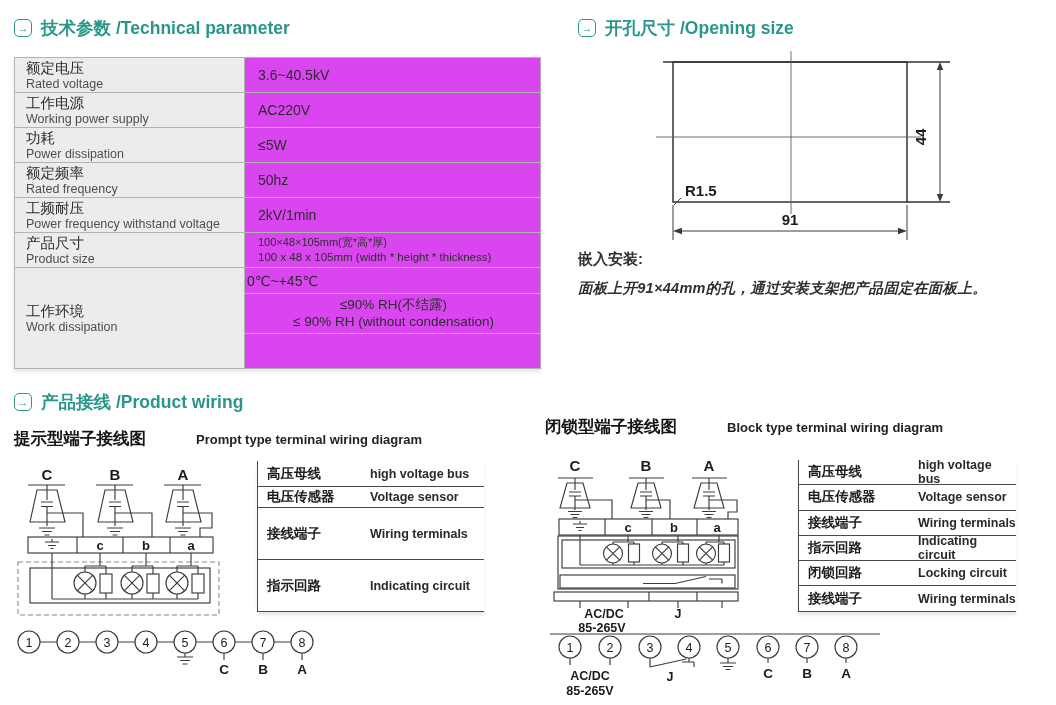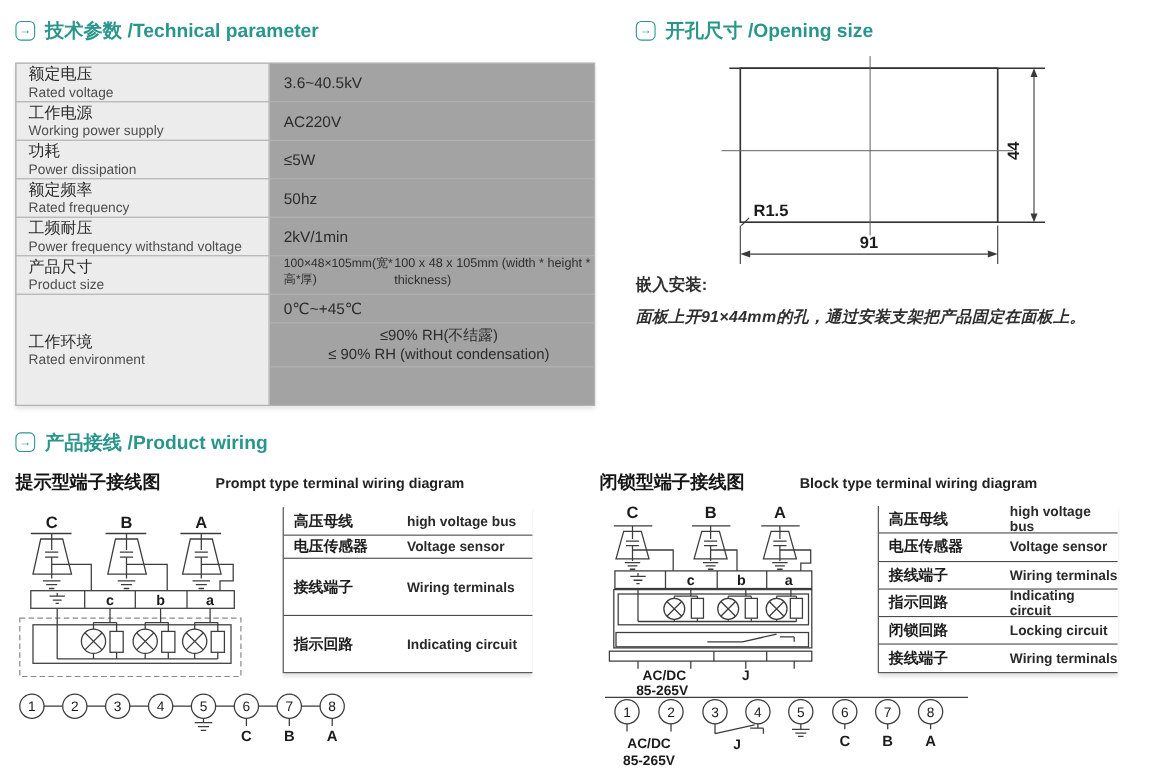--- a/index.html
+++ b/index.html
@@ -17,38 +17,38 @@
     width:16px; height:16px; border:1.7px solid var(--teal); border-radius:5px;
     color:var(--teal); font-size:11px; font-weight:bold;
     display:flex; align-items:center; justify-content:center; flex:0 0 auto;
   }
   .sec-title { font-size:17.5px; font-weight:bold; color:var(--teal); white-space:nowrap; }
   .sec-title .en { margin-left:5px; }
 
   
   .ttable {
     left:14px; top:57px; width:527px; border:1px solid var(--line);
-    box-shadow:0 3px 4px rgba(0,0,0,0.10); box-sizing:border-box; background:#a3a3a3;
+    box-shadow:0 3px 4px rgba(0,0,0,0.10); box-sizing:border-box; background:#d946ef;
   }
   .trow { display:flex; border-bottom:1px solid var(--line); }
   .trow:last-child { border-bottom:none; }
   .tlabel {
     width:230px; flex:0 0 auto; background:#ececec; border-right:1px solid var(--line);
     padding:3px 8px 2px 11px; box-sizing:border-box;
     display:flex; flex-direction:column; justify-content:center;
   }
   .tlabel .zh { font-size:14.5px; color:#2b2b2b; line-height:1.2; }
   .tlabel .en { font-size:12.5px; color:#4e4e4e; line-height:1.15; }
   .tval { flex:1; display:flex; align-items:center; padding-left:13px; font-size:14px; color:#2b2b2b; }
   .r-std { height:34px; }
-  .tval-lines { flex:1; display:flex; flex-direction:row; justify-content:center; padding-left:13px; }
+  .tval-lines { flex:1; display:flex; flex-direction:column; justify-content:center; padding-left:13px; }
   .tval-lines .small1 { font-size:11px; line-height:1.3; }
   .tval-lines .small2 { font-size:11.5px; line-height:1.3; }
   .tval-stack { flex:1; display:flex; flex-direction:column; }
-  .sub { display:flex; flex-direction:column; justify-content:center; padding-left:13px; font-size:14px; color:#2b2b2b; box-sizing:border-box; }
+  .sub { display:flex; flex-direction:column; justify-content:center; padding-left:2px; font-size:14px; color:#2b2b2b; box-sizing:border-box; }
   .sub-b { border-bottom:1px solid var(--line); }
   .sub .ln2 { font-size:13.5px; line-height:1.25;text-align:center; }
 
   
   .note-title { font-size:15px; font-weight:bold; color:#2f2f2f; }
   .note-desc { font-size:14.5px; font-weight:600; color:#2f2f2f; letter-spacing:0.3px;font-style:italic; }
 
   
   .sub-head { font-size:16.5px; font-weight:bold; color:#141414; white-space:nowrap; }
   .sub-head .en { font-size:13px; font-weight:600; color:#222; margin-left:22px;padding-left:28px; }
@@ -129,21 +129,21 @@
         <span class="en">Product size</span>
       </div>
     <div class="tval-lines">
       <span class="small1">100×48×105mm(宽*高*厚)</span>
       <span class="small2">100 x 48 x 105mm (width * height * thickness)</span>
     </div>
   </div>
   <div class="trow" style="height:100px;">
     <div class="tlabel">
         <span class="zh">工作环境</span>
-        <span class="en">Rated environment</span>
+        <span class="en">Work dissipation</span>
       </div>
     <div class="tval-stack">
       <div class="sub sub-b" style="height:26px;">0℃~+45℃</div>
       <div class="sub sub-b" style="height:40px;">
         <span class="ln2">≤90% RH(不结露)</span>
         <span class="ln2">≤ 90% RH (without condensation)</span>
       </div>
     </div>
   </div>
 </div>
@@ -185,21 +185,21 @@
 <div class="abs note-desc" style="left:578px; top:279px;">面板上开91×44mm的孔，通过安装支架把产品固定在面板上。</div>
 
 <div class="abs sec-head" style="left:14px; top:390px;">
   <span class="sec-icon">→</span>
   <span class="sec-title"><span>产品接线</span><span class="en">/Product wiring</span></span>
 </div>
 
 <div class="abs sub-head" style="left:14px; top:428px;">
   <span>提示型端子接线图</span><span class="en">Prompt type terminal wiring diagram</span>
 </div>
-<div class="abs sub-head" style="left:545px; top:428px;">
+<div class="abs sub-head" style="left:545px; top:416px;">
   <span>闭锁型端子接线图</span><span class="en">Block type terminal wiring diagram</span>
 </div>
 
 <svg class="abs" style="left:10px; top:452px;" width="335" height="250" viewBox="0 0 335 250">
 
   <g>
     <text class="ph" x="37" y="28" text-anchor="middle">C</text>
     <path class="ln" d="M18 33 H55 M27 38 H47 L55 70 H20 Z M37 33 V48 M31 50 H43 M31 54.5 H43 M37 54.5 V74"></path>
     <path class="ln" d="M29 76 H45 M32 79.5 H42 M34.5 83 H39.5"></path>
     <path class="ln" d="M37 61 H73 V85"></path>

